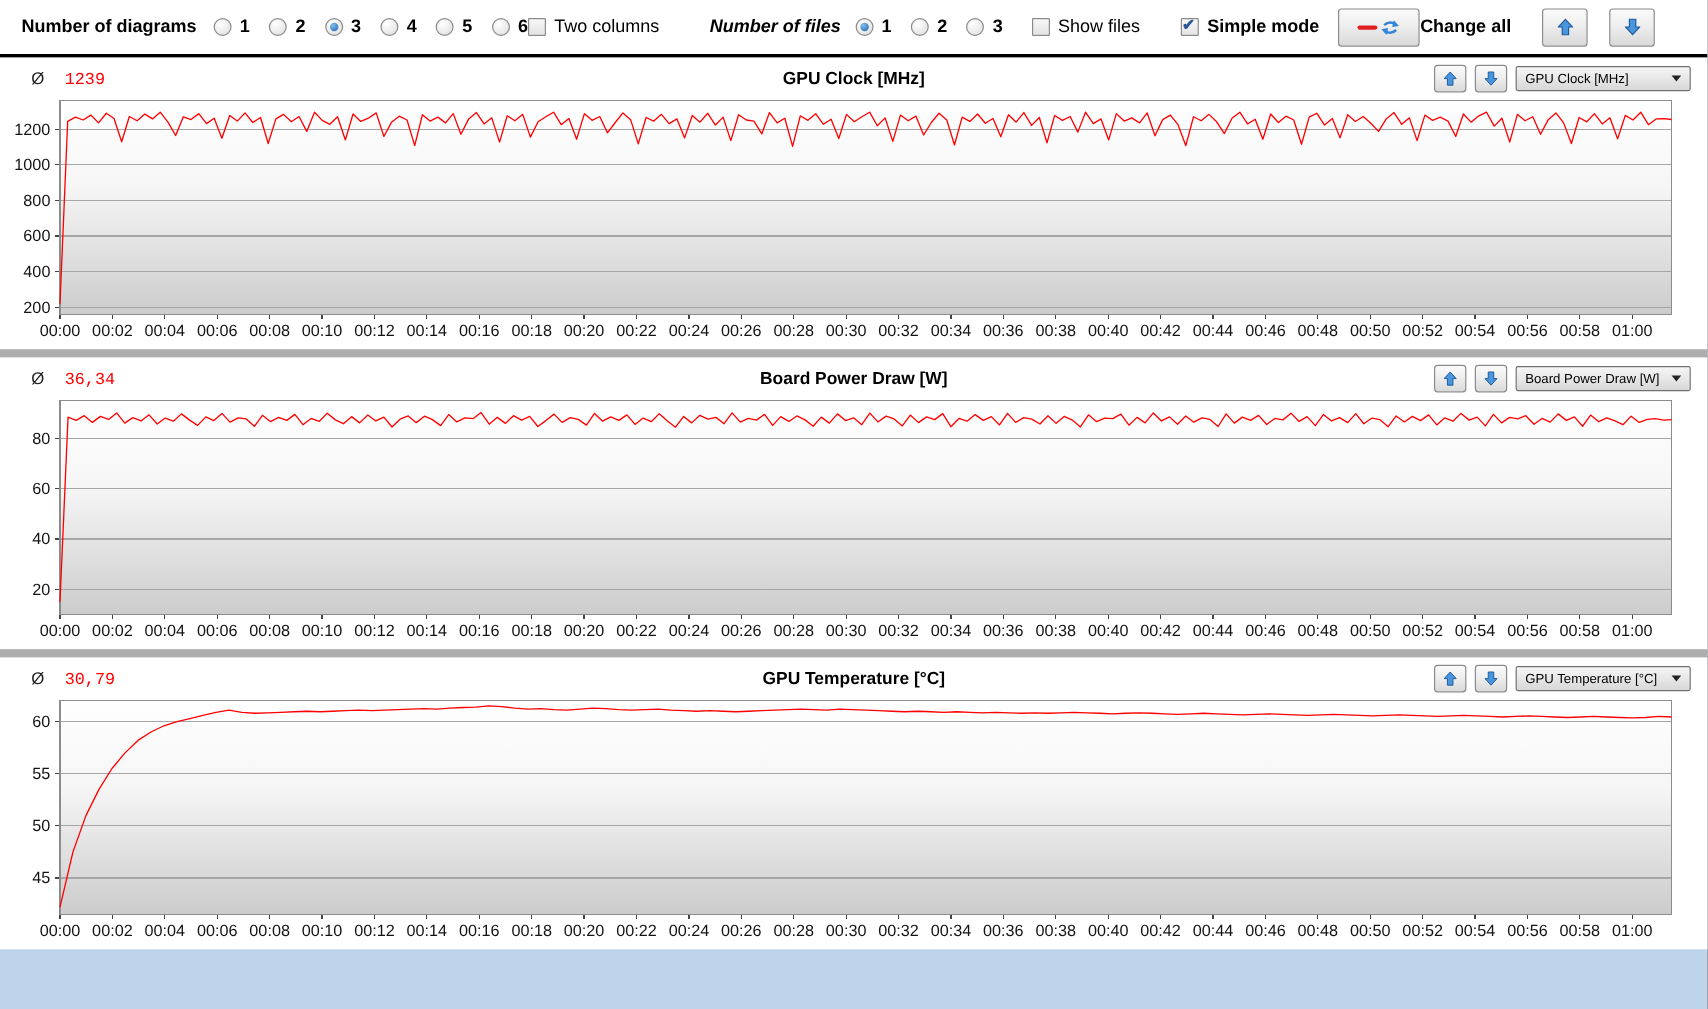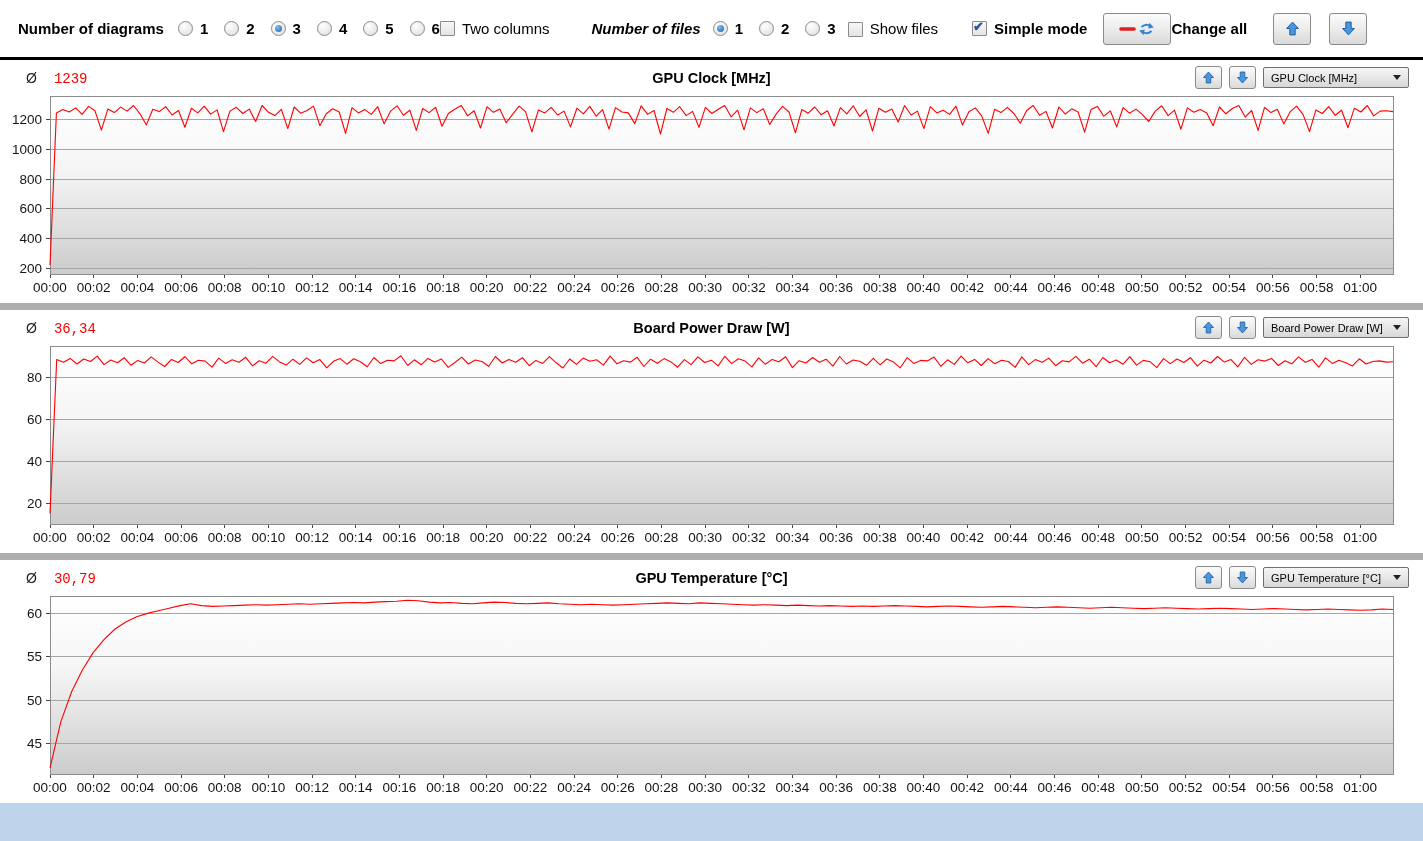--- a/index.html
+++ b/index.html
@@ -8,21 +8,21 @@
   
   .titlebar{height:30px;background:linear-gradient(#e3eefa,#c6dbf0 55%,#b9d2ea);
     border-bottom:1px solid #9ab4d0;display:flex;align-items:center;padding:0 8px;position:relative;}
   .app-icon{width:17px;height:15px;margin:0 6px 0 2px;flex:0 0 auto;}
   .title-text{font-size:12px;color:#111;}
   .winbtns{position:absolute;right:8px;top:5px;display:flex;gap:5px;}
   .wbtn{width:30px;height:19px;border:1px solid #5f7897;border-radius:3px;
     background:linear-gradient(#fdfefe,#e3e9f0 45%,#cdd6e2);display:flex;align-items:center;justify-content:center;}
   .wbtn.close{width:36px;background:linear-gradient(#f0a090,#d9543f 45%,#c03a2a);border-color:#8c2f22;}
   
-  .toolbar{height:57px;background:#ffffff;display:flex;align-items:center;padding:0 18px;box-sizing:border-box;}
+  .toolbar{height:45px;background:#ffffff;display:flex;align-items:center;padding:0 18px;box-sizing:border-box;}
   .blk{font-weight:bold;font-size:15px;color:#000;}
   .reg{font-size:15px;color:#000;}
   .grp{display:flex;align-items:center;gap:7px;}
   .radio{width:13px;height:13px;border:1px solid #8a8a8a;border-radius:50%;
     background:radial-gradient(circle at 35% 30%,#ffffff,#dcdcdc);position:relative;flex:0 0 auto;}
   .radio.on::after{content:"";position:absolute;left:3px;top:3px;width:7px;height:7px;border-radius:50%;
     background:radial-gradient(circle at 35% 30%,#7fc0f0,#1f5fa8);}
   .checkbox{width:13px;height:13px;border:1px solid #8a8a8a;border-radius:1px;
     background:linear-gradient(#f7f7f7,#e4e4e4);position:relative;flex:0 0 auto;}
   .checkbox.checked::after{content:"✔";position:absolute;left:0px;top:-3px;font-size:13px;color:#2b5797;font-weight:bold;}
@@ -78,21 +78,21 @@
     </div>
     <span class="blk" style="margin-left:42px;font-style:italic;">Number of files</span>
     <div class="grp" style="margin-left:12px;">
       <span class="radio on"></span>
       <span class="blk">1</span>
       <span class="radio" style="margin-left:9px;"></span>
       <span class="blk">2</span>
       <span class="radio" style="margin-left:9px;"></span>
       <span class="blk">3</span>
     </div>
-    <div class="grp" style="margin-left:12px;align-items:flex-end;">
+    <div class="grp" style="margin-left:24px;">
       <span class="checkbox"></span>
       <span class="reg">Show files</span>
     </div>
     <div class="grp" style="margin-left:34px;text-align:right;">
       <span class="checkbox checked"></span>
       <span class="blk">Simple mode</span>
     </div>
     <div class="tbtn" style="width:66px;margin-left:16px;">
       <svg width="40" height="18" viewBox="0 0 40 18">
         <line x1="4" y1="9" x2="17" y2="9" stroke="#e02020" stroke-width="3.6" stroke-linecap="round"></line>

